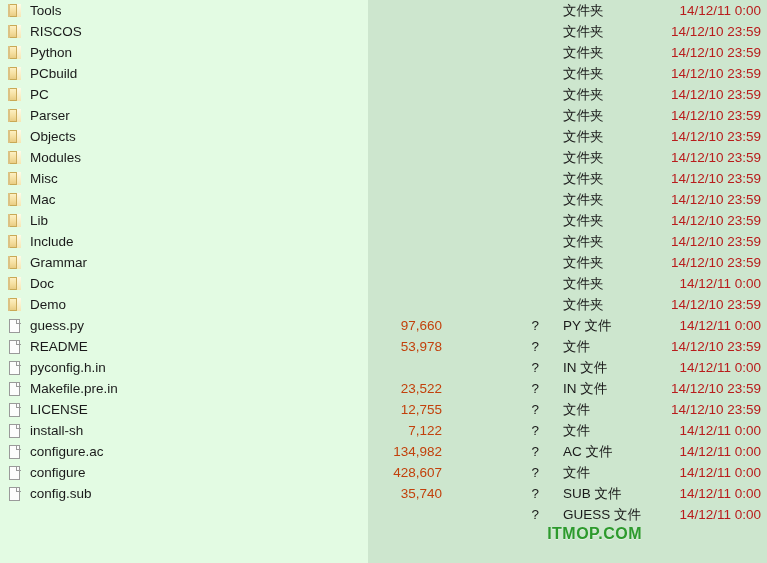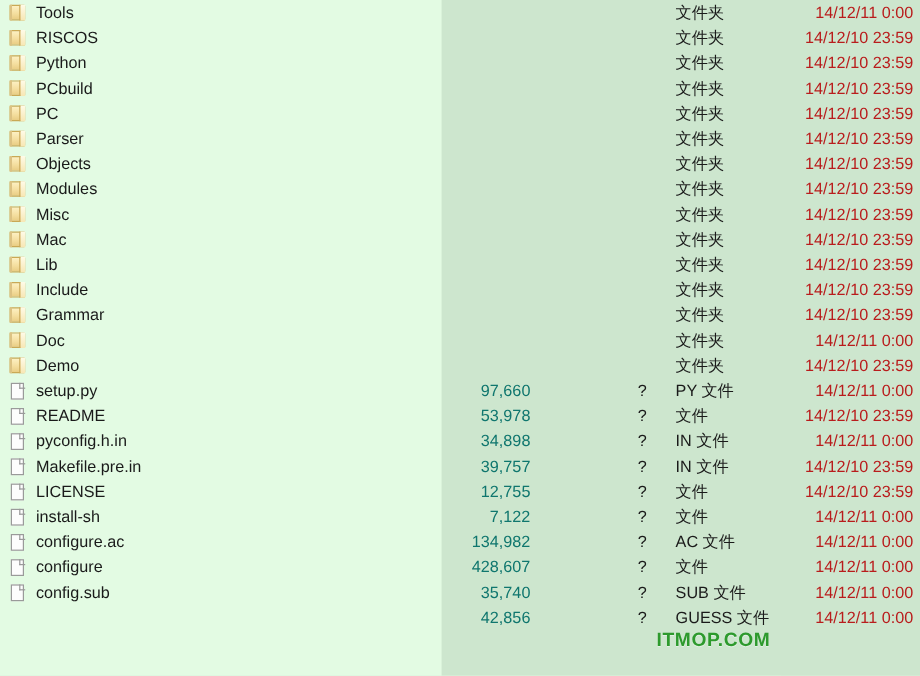--- a/index.html
+++ b/index.html
@@ -62,21 +62,21 @@
   }
   .cell-size {
     position: absolute;
     left: 300px;
     width: 142px;
     top: 0;
     height: 21px;
     line-height: 21px;
     text-align: right;
     font-size: 13.5px;
-    color: #0f766e;
+    color: #c2410c;
     white-space: nowrap;
   }
   .cell-q {
     position: absolute;
     left: 505px;
     width: 34px;
     top: 0;
     height: 21px;
     line-height: 21px;
     text-align: right;
@@ -407,21 +407,21 @@
         <div class="cell-q"></div>
         <div class="cell-type">文件夹</div>
         <div class="cell-date">14/12/10 23:59</div>
       </div>
       <div class="row">
         <div class="cell-name">
           <span class="icon icon-file">
             <span class="doc"></span>
             <span class="fold-edge"></span>
           </span>
-          <span class="label">setup.py</span>
+          <span class="label">guess.py</span>
         </div>
         <div class="cell-size">97,660</div>
         <div class="cell-q">?</div>
         <div class="cell-type">PY 文件</div>
         <div class="cell-date">14/12/11 0:00</div>
       </div>
       <div class="row">
         <div class="cell-name">
           <span class="icon icon-file">
             <span class="doc"></span>
@@ -435,34 +435,33 @@
         <div class="cell-date">14/12/10 23:59</div>
       </div>
       <div class="row">
         <div class="cell-name">
           <span class="icon icon-file">
             <span class="doc"></span>
             <span class="fold-edge"></span>
           </span>
           <span class="label">pyconfig.h.in</span>
         </div>
-        <div class="cell-size">34,898</div>
         <div class="cell-q">?</div>
         <div class="cell-type">IN 文件</div>
         <div class="cell-date">14/12/11 0:00</div>
       </div>
       <div class="row">
         <div class="cell-name">
           <span class="icon icon-file">
             <span class="doc"></span>
             <span class="fold-edge"></span>
           </span>
           <span class="label">Makefile.pre.in</span>
         </div>
-        <div class="cell-size">39,757</div>
+        <div class="cell-size">23,522</div>
         <div class="cell-q">?</div>
         <div class="cell-type">IN 文件</div>
         <div class="cell-date">14/12/10 23:59</div>
       </div>
       <div class="row">
         <div class="cell-name">
           <span class="icon icon-file">
             <span class="doc"></span>
             <span class="fold-edge"></span>
           </span>
@@ -519,21 +518,20 @@
             <span class="fold-edge"></span>
           </span>
           <span class="label">config.sub</span>
         </div>
         <div class="cell-size">35,740</div>
         <div class="cell-q">?</div>
         <div class="cell-type">SUB 文件</div>
         <div class="cell-date">14/12/11 0:00</div>
       </div>
       <div class="row">
-        <div class="cell-size">42,856</div>
         <div class="cell-q">?</div>
         <div class="cell-type">GUESS 文件</div>
         <div class="cell-date">14/12/11 0:00</div>
       </div>
     </div>
 
   <div class="watermark">ITMOP.COM</div>
 </div>
 
 </body></html>

